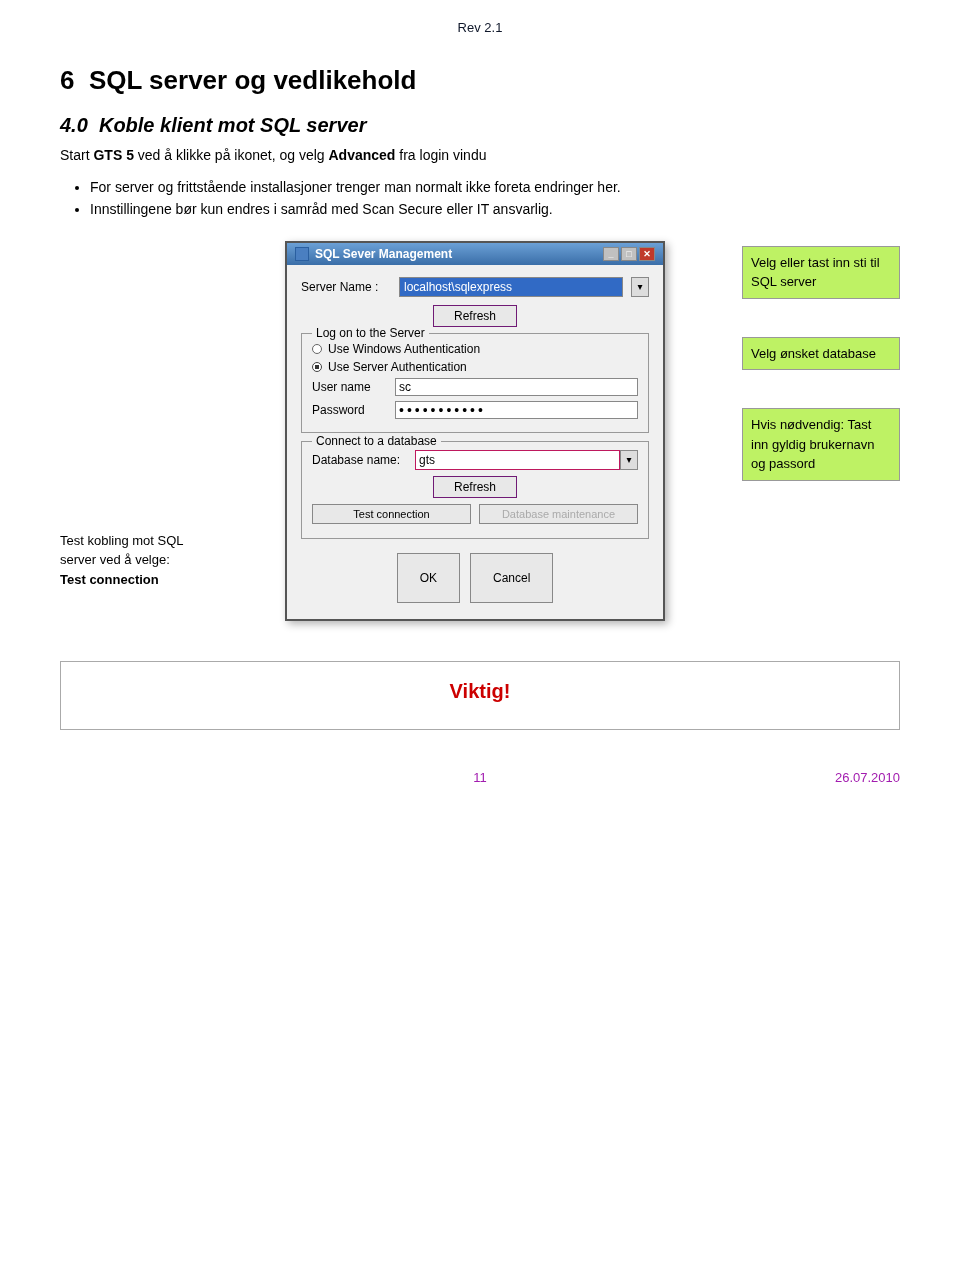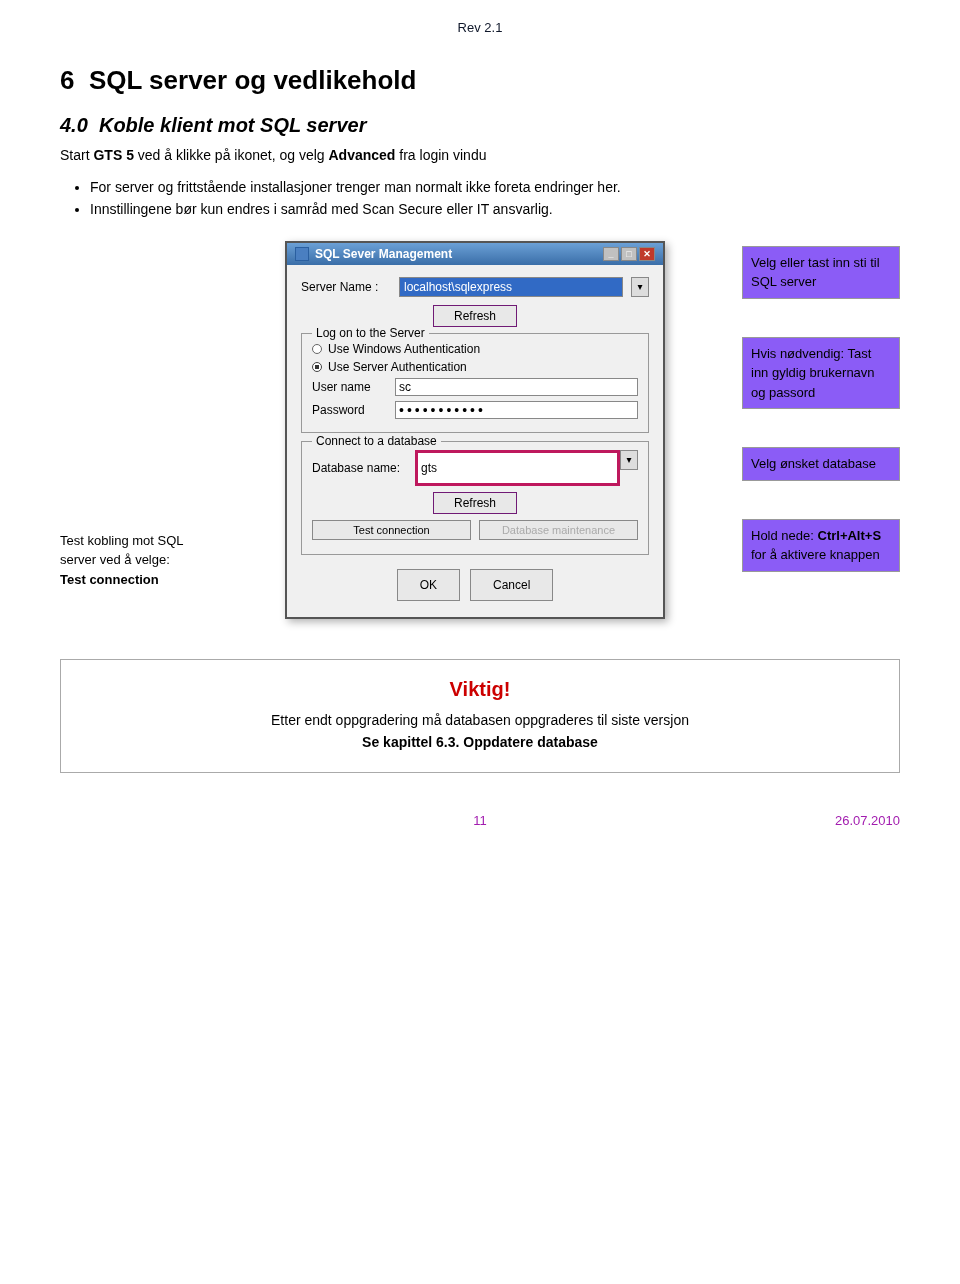--- a/index.html
+++ b/index.html
@@ -234,22 +234,22 @@
     .db-name-row label {
       font-size: 12px;
       min-width: 95px;
     }
     .db-input-wrapper {
       display: flex;
       flex: 1;
     }
     .db-input {
       flex: 1;
-      height: 36px;
-      border: 3px solid #be185d;
+      height: 20px;
+      border: 1px solid #be185d;
       font-size: 12px;
       padding: 0 3px;
       background: white;
     }
     .action-row {
       display: flex;
       gap: 8px;
       margin-bottom: 6px;
       justify-content: space-between;
     }
@@ -265,21 +265,21 @@
     .action-btn.disabled {
       color: #aaa;
     }
     .dialog-footer {
       display: flex;
       justify-content: center;
       gap: 10px;
       padding: 6px 0 4px 0;
     }
     .footer-btn {
-      padding: 8px 22px;
+      padding: 17px 22px;
       font-size: 12px;
       background: #e8e8e8;
       border: 1px solid #888;
       cursor: pointer;
     }
     
     .right-annotations {
       width: 170px;
       flex-shrink: 0;
       display: flex;
@@ -318,21 +318,21 @@
       font-size: 13px;
       color: #a21caf;
     }
     .page-number {
       text-align: center;
       flex: 1;
     }
 
     .callout-box {
       border: 1px solid #999;
-      background: #8b5cf6;
+      background: #bef264;
       padding: 6px 8px;
       font-size: 13px;
       line-height: 1.5;
       margin-bottom: 8px;
       position: relative;
     }
   </style>
 </head>
 <body>
 
@@ -440,37 +440,30 @@
 
       </div>
     </div>
   </div>
 
   <div class="right-annotations">
     <div class="callout-box">
       <span>Velg eller tast inn sti til SQL server</span>
     </div>
     <div class="callout-box">
-      <span>Hvis nødvendig: Tast inn gyldig brukernavn og passord</span>
-    </div>
-    <div class="callout-box">
       <span>Velg ønsket database</span>
     </div>
     <div class="callout-box">
-      Hold nede: <strong>Ctrl+Alt+S</strong> for å aktivere knappen
+      <span>Hvis nødvendig: Tast inn gyldig brukernavn og passord</span>
     </div>
   </div>
 
 </div>
 
 <div class="important-box">
   <div class="important-title">Viktig!</div>
-  <div class="important-text">
-    <span>Etter endt oppgradering må databasen oppgraderes til siste versjon</span><br>
-    <strong><span>Se kapittel 6.3. Oppdatere database</span></strong>
-  </div>
 </div>
 
 <div class="page-footer">
   <div style="width:80px;"></div>
   <div class="page-number">11</div>
   <div style="width:80px; text-align:right;">26.07.2010</div>
 </div>
 
 </body></html>

